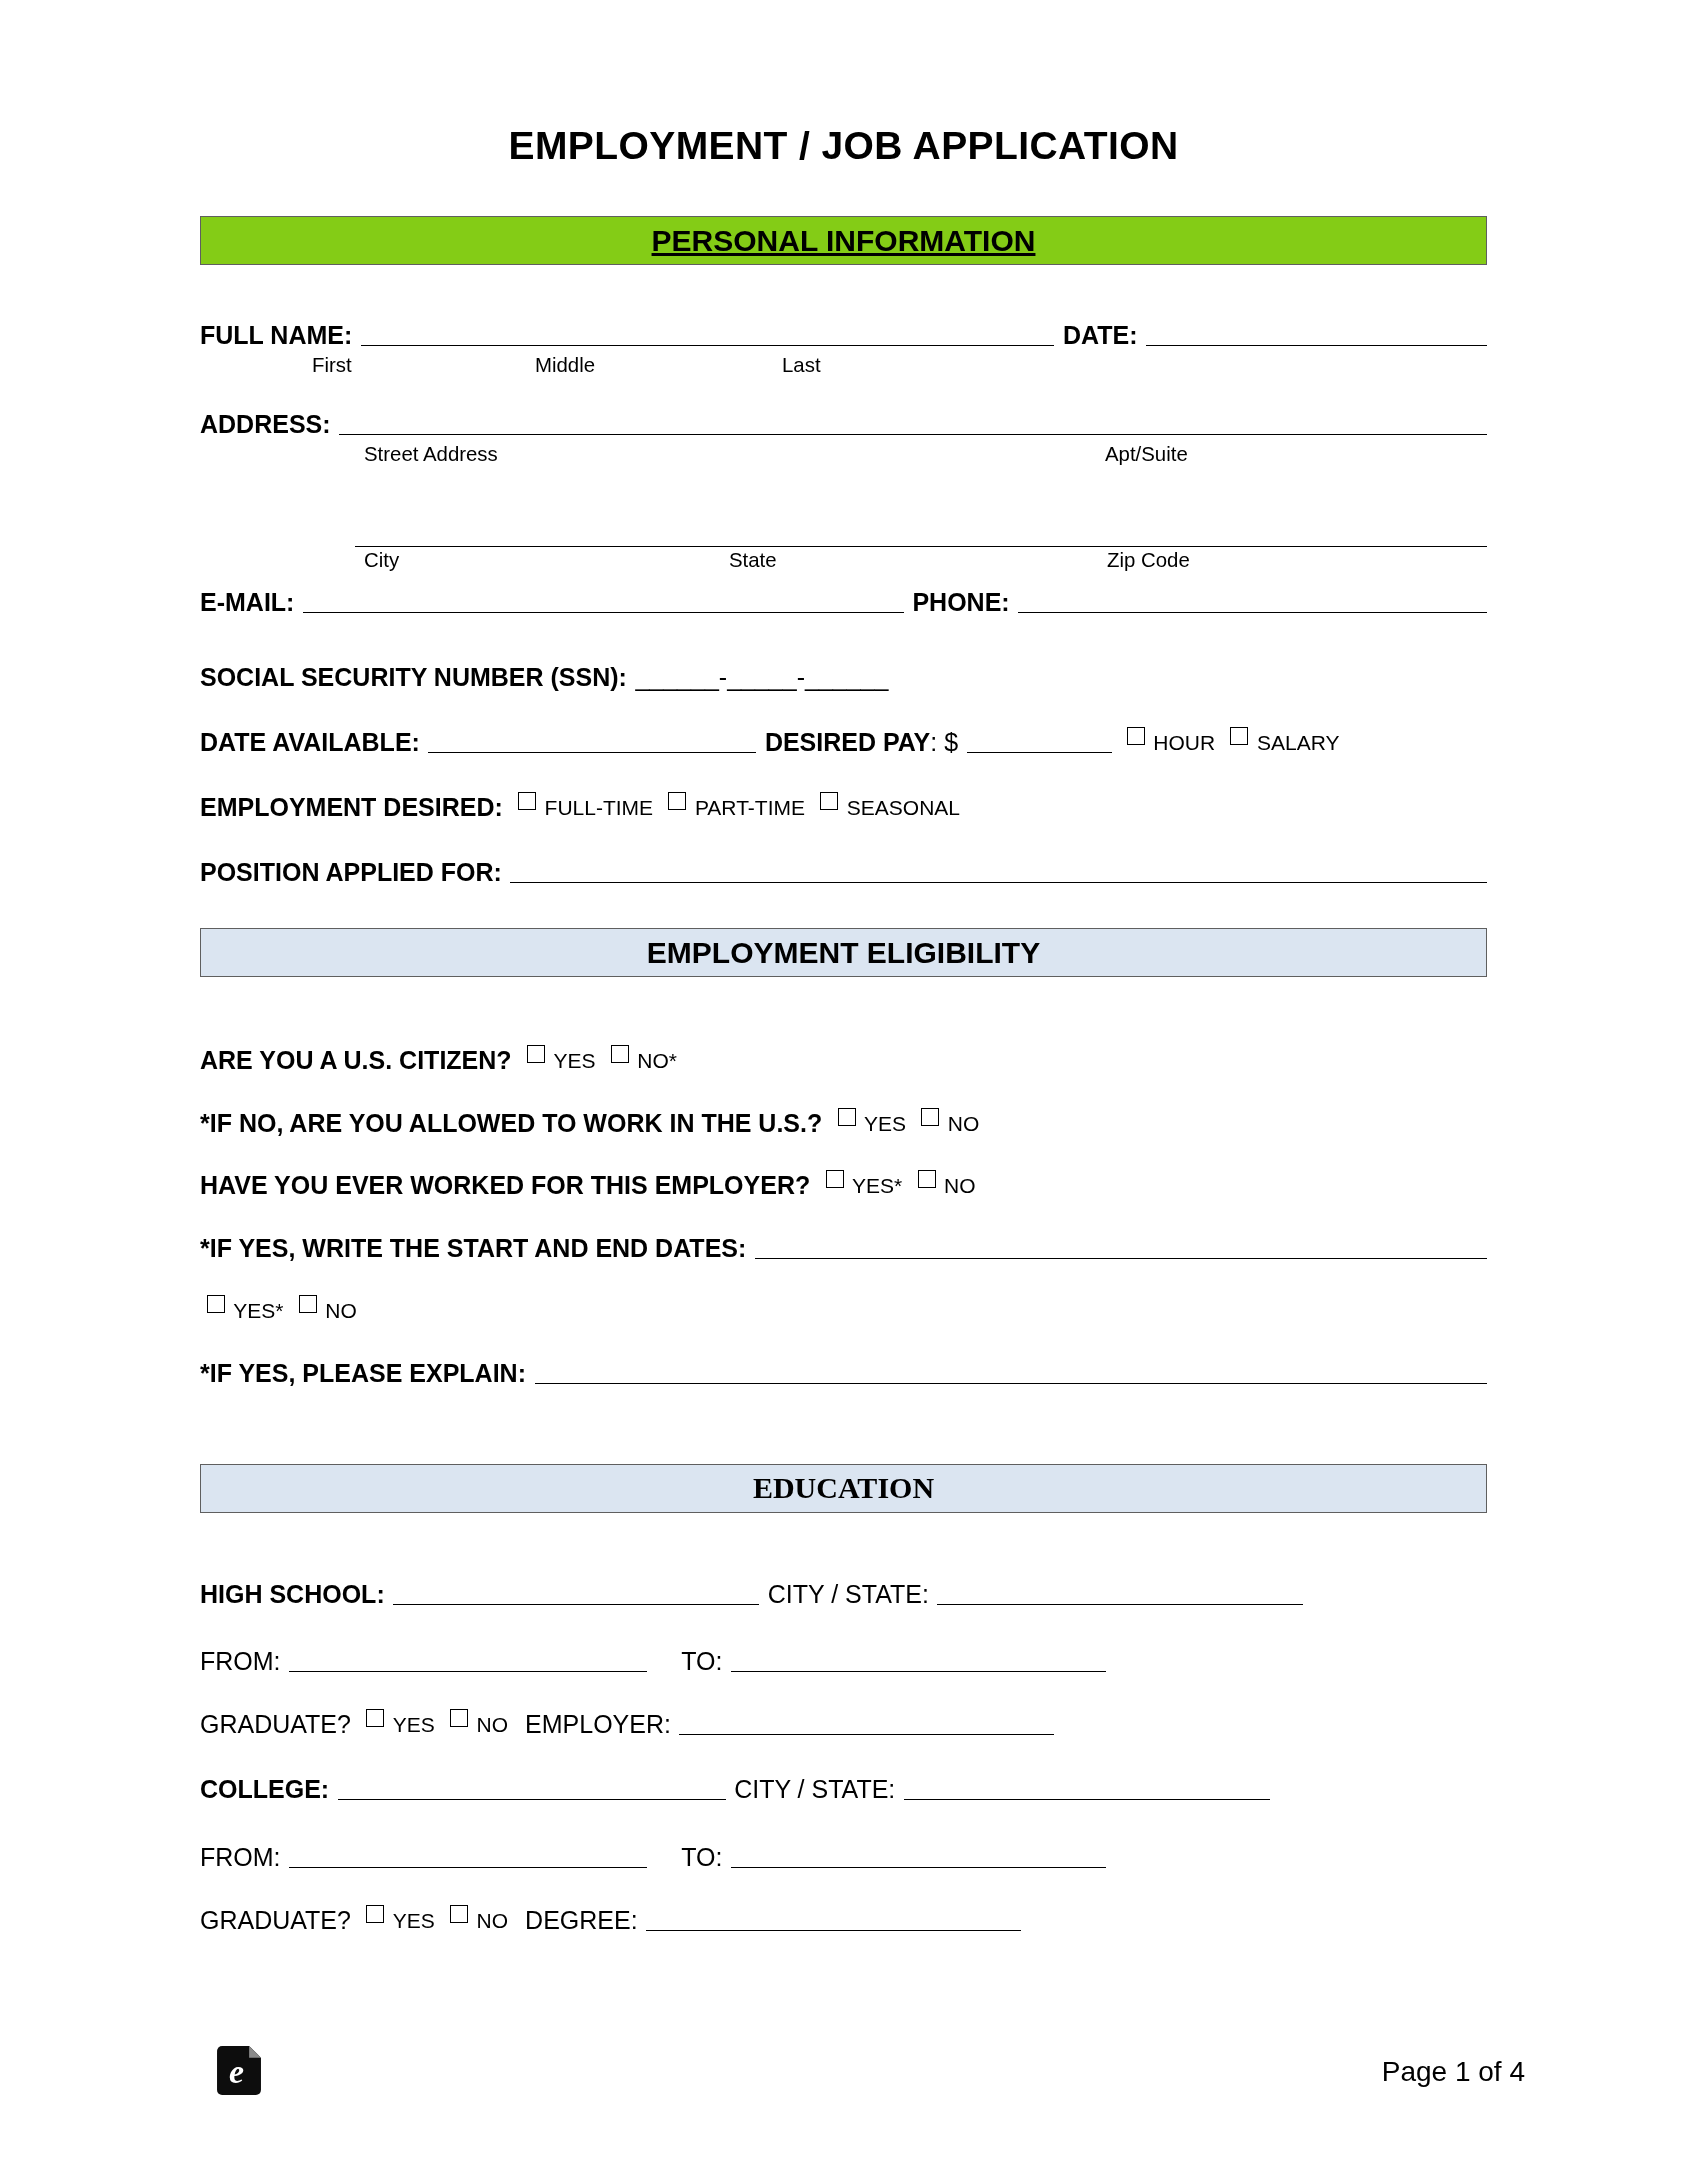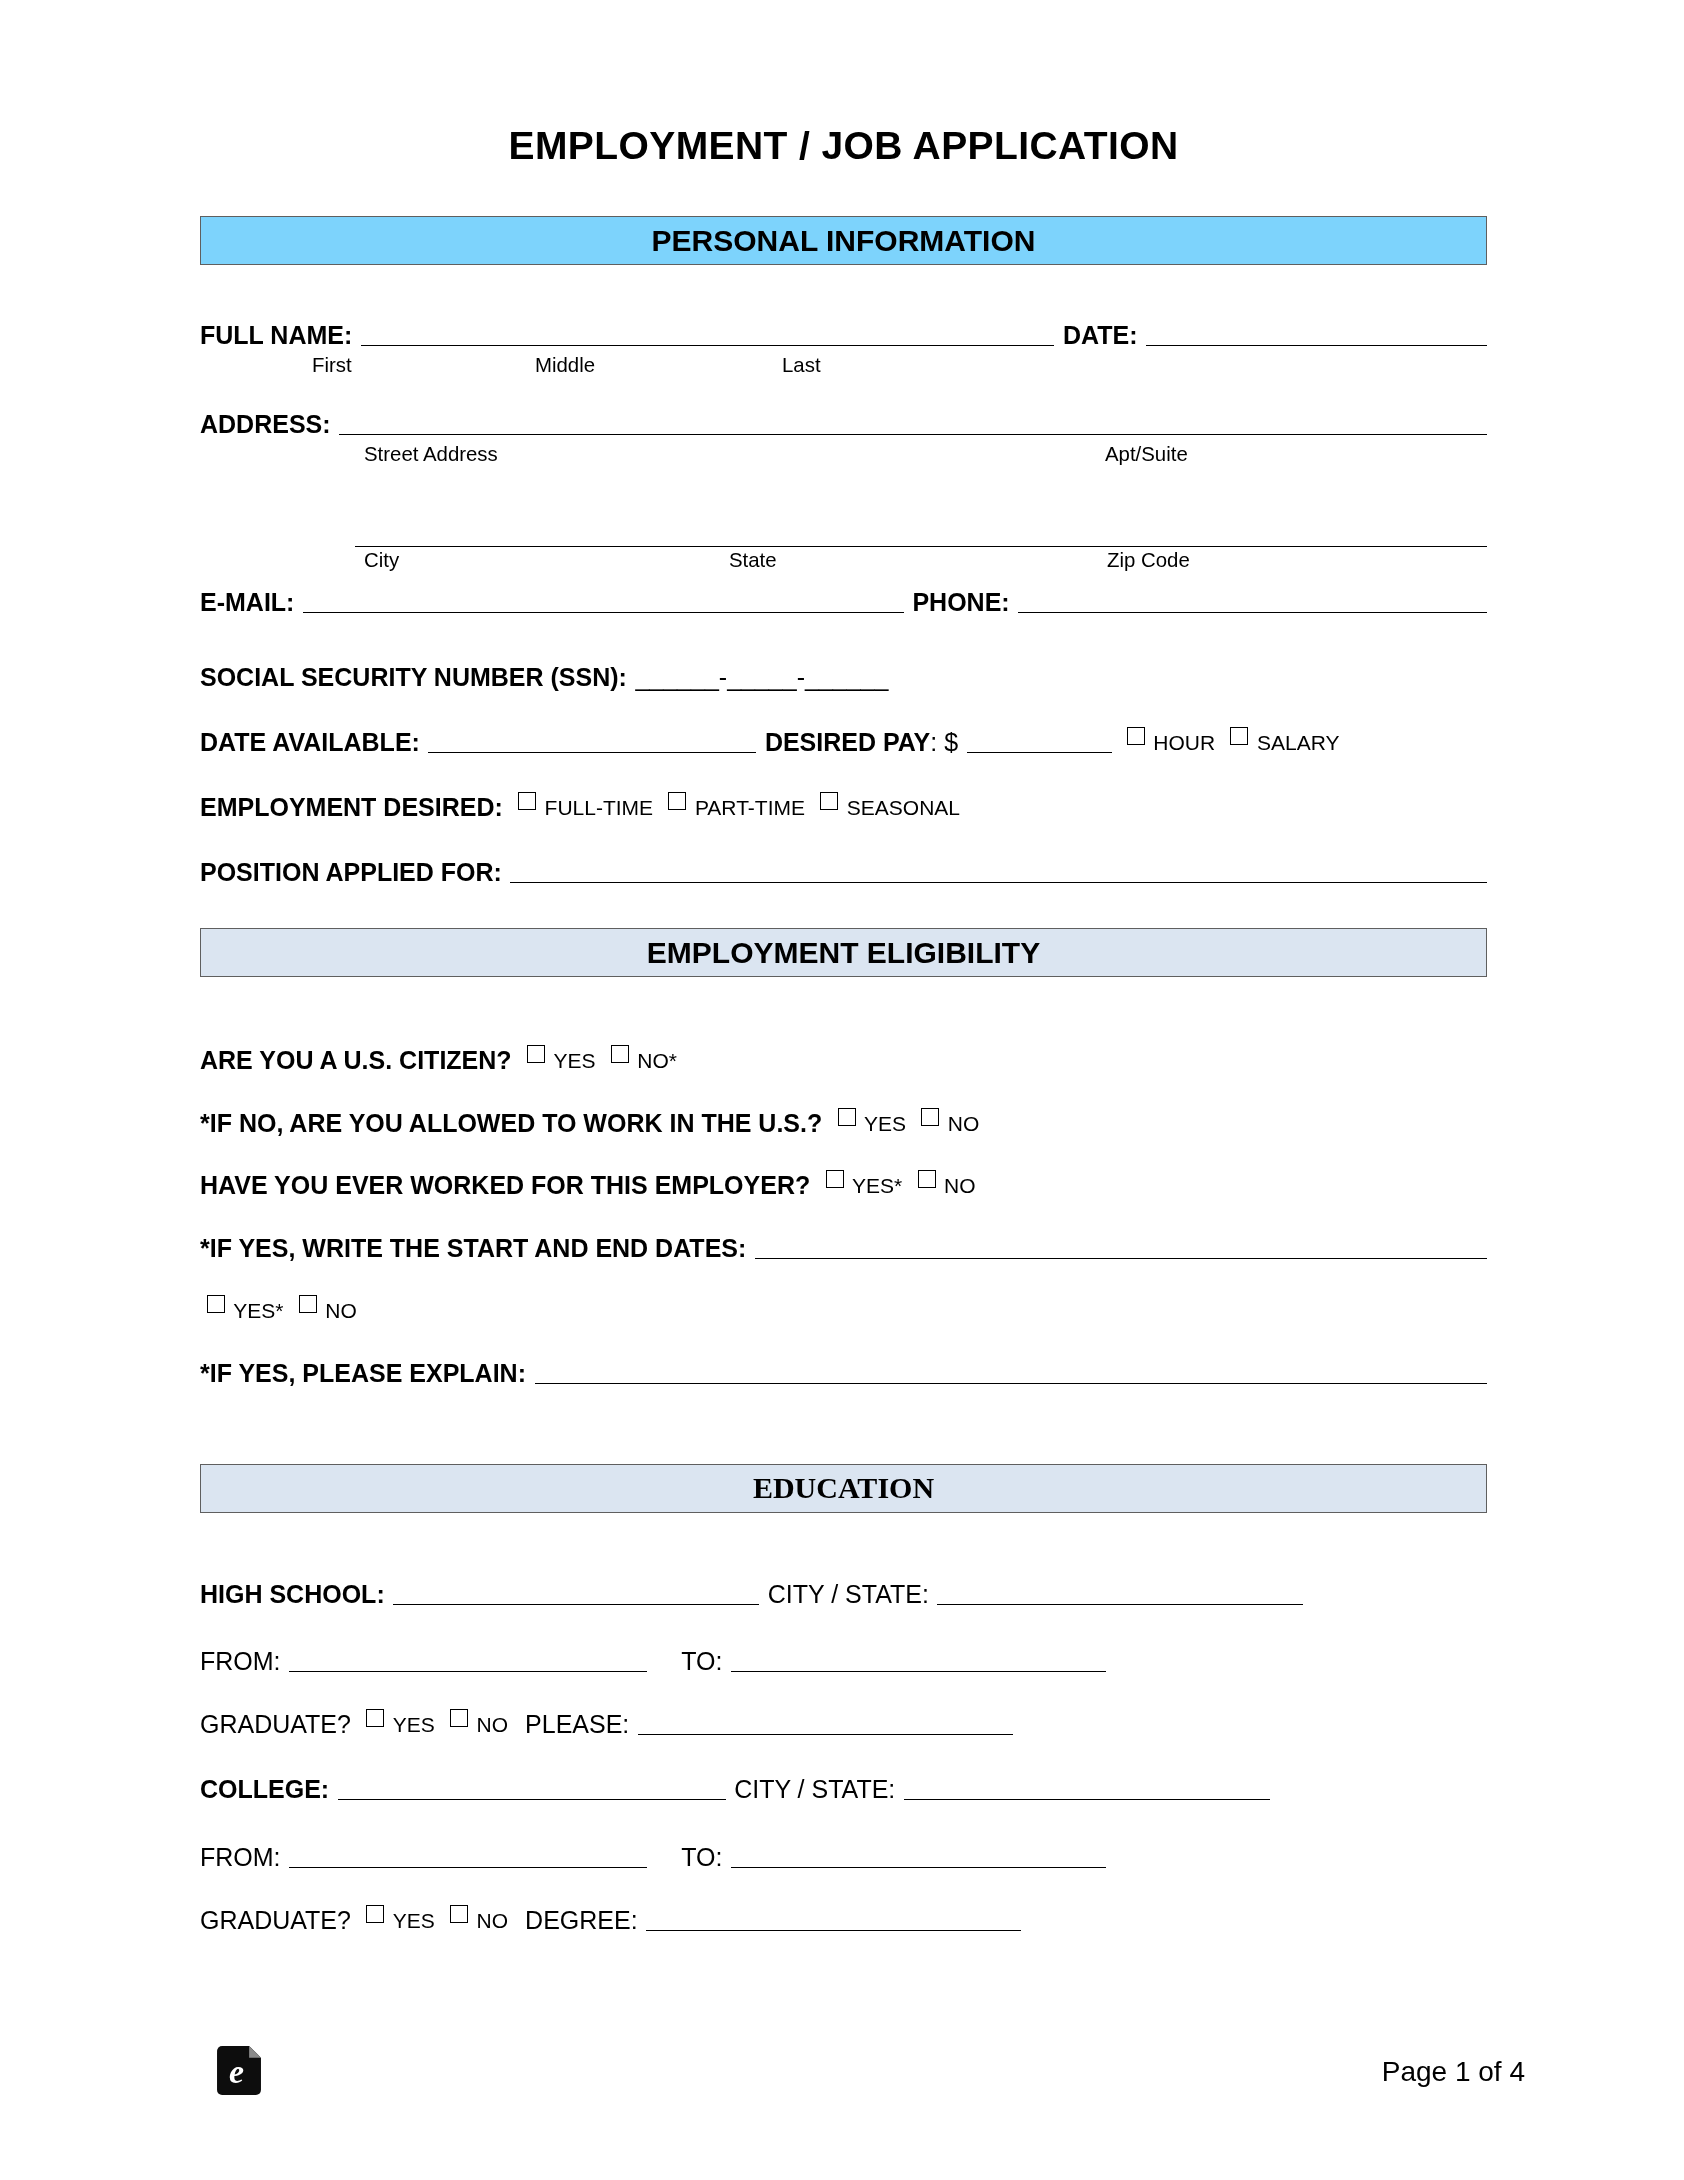--- a/index.html
+++ b/index.html
@@ -92,21 +92,21 @@
   .pagenum { font-size: 28px; }
 </style>
 </head>
 <body>
 
 <div class="page">
   <div class="content">
 
     <h1 class="title">EMPLOYMENT / JOB APPLICATION</h1>
 
-    <div class="section-header" style="background: #7dd3fc;">
+    <div class="section-header" style="background: #84cc16; text-decoration: underline;">
       <span>PERSONAL INFORMATION</span>
     </div>
 
     <div class="row mt64">
       <span class="b">FULL NAME:</span>
       <span class="ln grow"></span>
       <span class="b">DATE:</span>
       <span class="ln w400"></span>
     </div>
     <div class="sub ml228">
@@ -233,21 +233,21 @@
       <span class="ml30">TO:</span>
       <span class="ln w440"></span>
     </div>
 
     <div class="row mt38">
       <span>GRADUATE?</span>
       <span class="cb"></span>
       <span class="cbl">YES</span>
       <span class="cb"></span>
       <span class="cbl">NO</span>
-      <span class="ml10">PLEASE:</span>
+      <span class="ml10">EMPLOYER:</span>
       <span class="ln w440"></span>
     </div>
 
     <div class="row mt40">
       <span class="b">COLLEGE:</span>
       <span class="ln w455"></span>
       <span>CITY / STATE:</span>
       <span class="ln w430"></span>
     </div>
 

